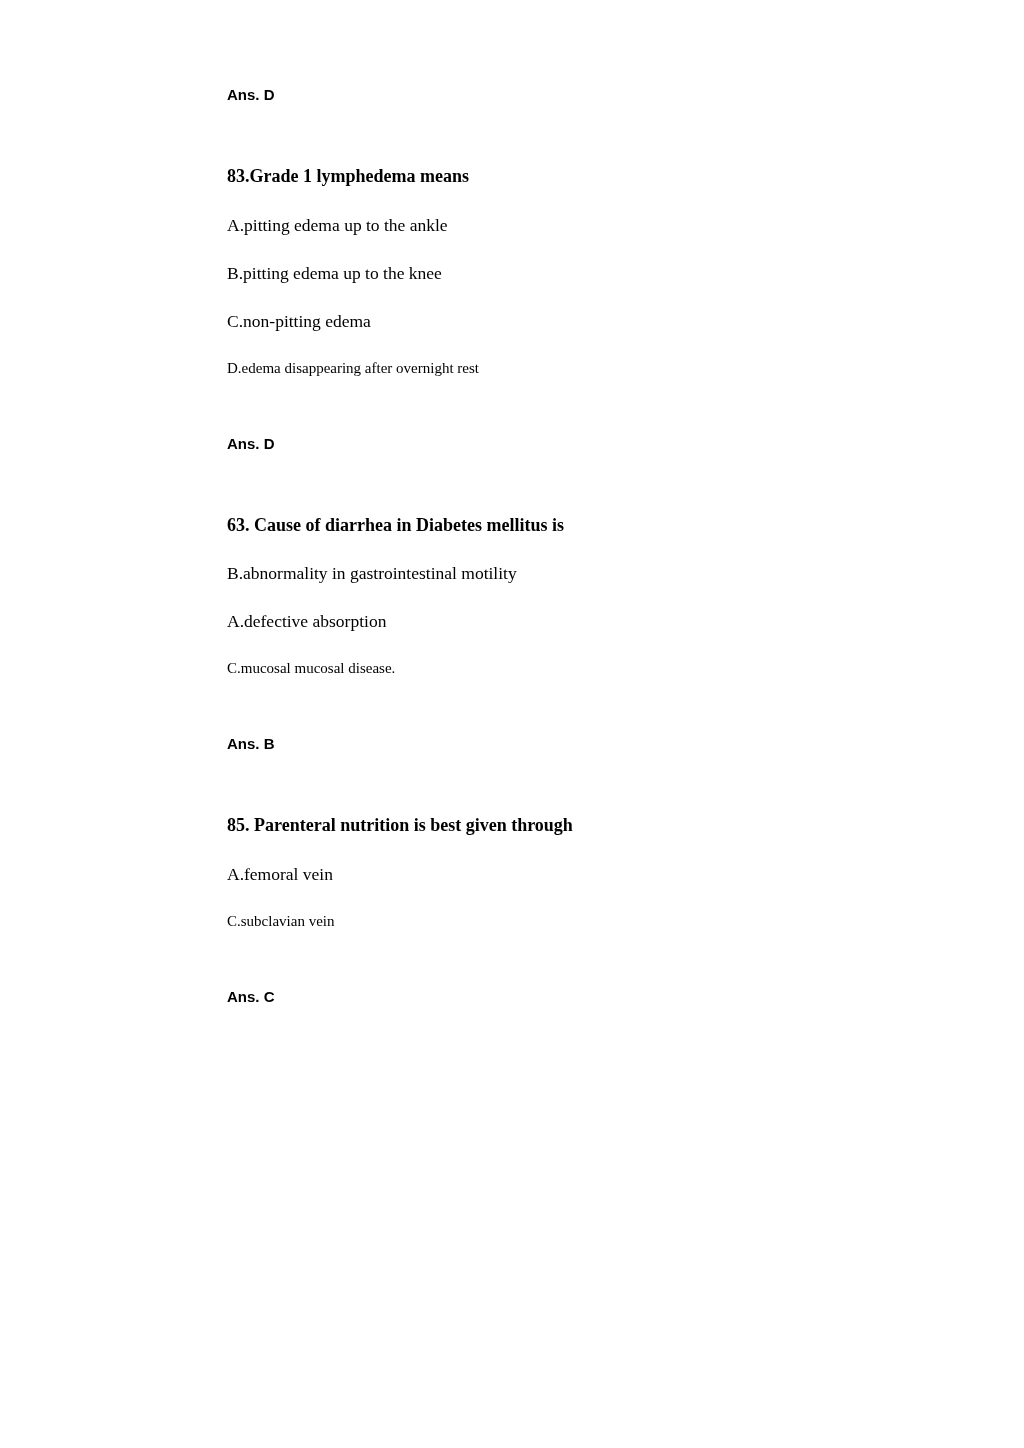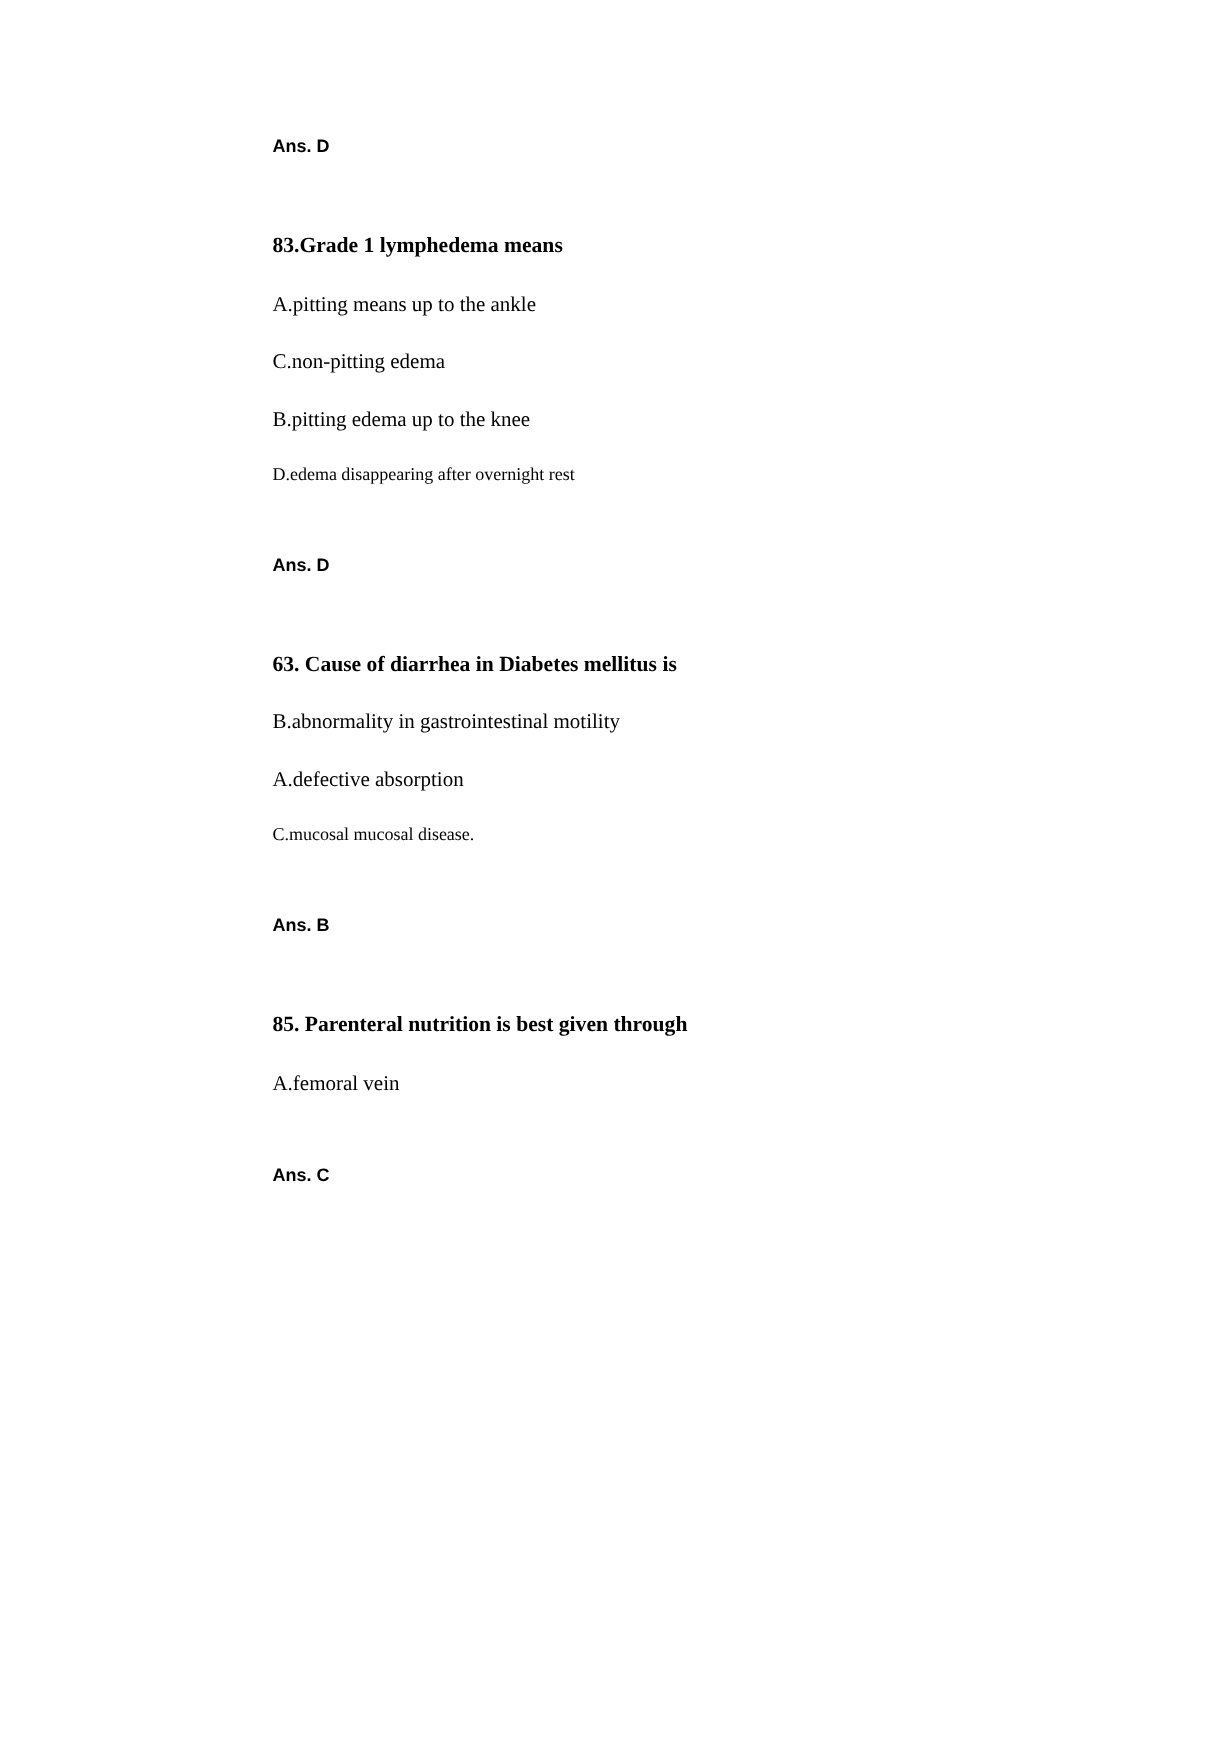--- a/index.html
+++ b/index.html
@@ -9,21 +9,21 @@
   }
   body {
     width: 1024px;
     height: 1448px;
     overflow: hidden;
   }
   .page {
     box-sizing: border-box;
     width: 1024px;
     height: 1448px;
-    padding: 114px 120px 0 227px;
+    padding: 86px 120px 0 227px;
     background: #ffffff;
     color: #000000;
   }
   p {
     margin: 0 0 26px 0;
     line-height: 1.2;
   }
   .q-title {
     font-family: "Liberation Serif", serif;
     font-weight: bold;
@@ -52,34 +52,35 @@
 </style>
 </head>
 <body>
 
 <div class="page">
 
   <p class="ans first">Ans. D</p>
 
   <div>
     <p class="q-title">83.Grade 1 lymphedema means</p>
-    <p class="opt-serif">A.pitting means up to the ankle</p>
+    <p class="opt-serif">A.pitting edema up to the ankle</p>
+    <p class="opt-serif">B.pitting edema up to the knee</p>
     <p class="opt-serif">C.non-pitting edema</p>
-    <p class="opt-serif">B.pitting edema up to the knee</p>
     <p class="opt-sans">D.edema disappearing after overnight rest</p>
     <p class="ans">Ans. D</p>
   </div>
 
   <div>
     <p class="q-title">63. Cause of diarrhea in Diabetes mellitus is</p>
     <p class="opt-serif">B.abnormality in gastrointestinal motility</p>
     <p class="opt-serif">A.defective absorption</p>
     <p class="opt-sans">C.mucosal mucosal disease.</p>
     <p class="ans">Ans. B</p>
   </div>
 
   <div>
     <p class="q-title">85. Parenteral nutrition is best given through</p>
     <p class="opt-serif">A.femoral vein</p>
+    <p class="opt-sans">C.subclavian vein</p>
     <p class="ans">Ans. C</p>
   </div>
 
 </div>
 
 </body></html>

